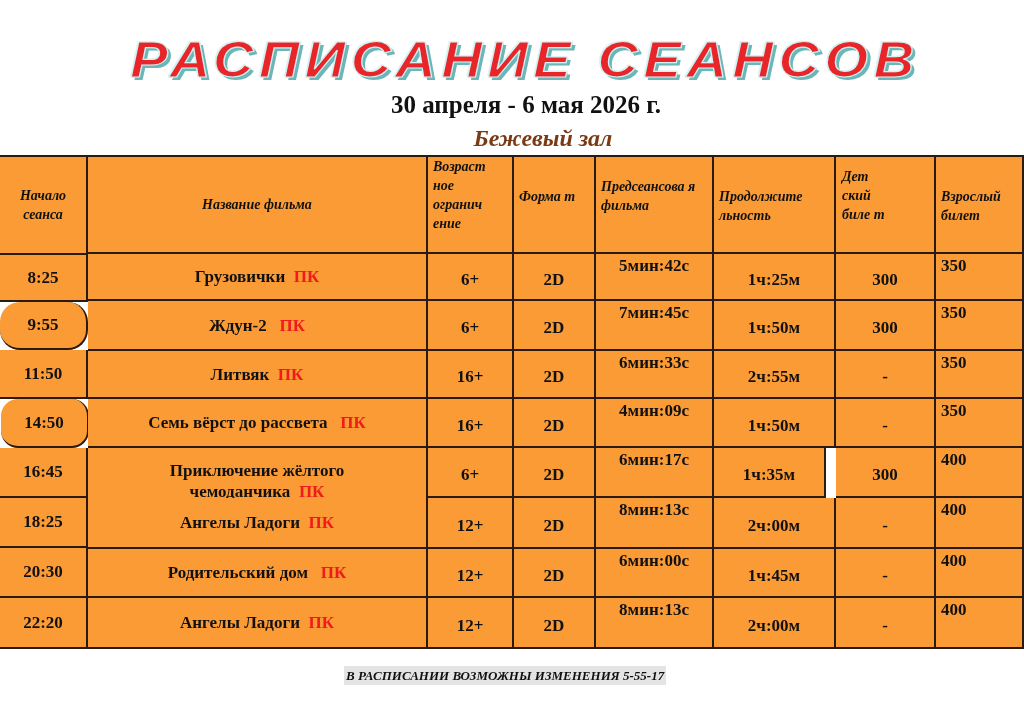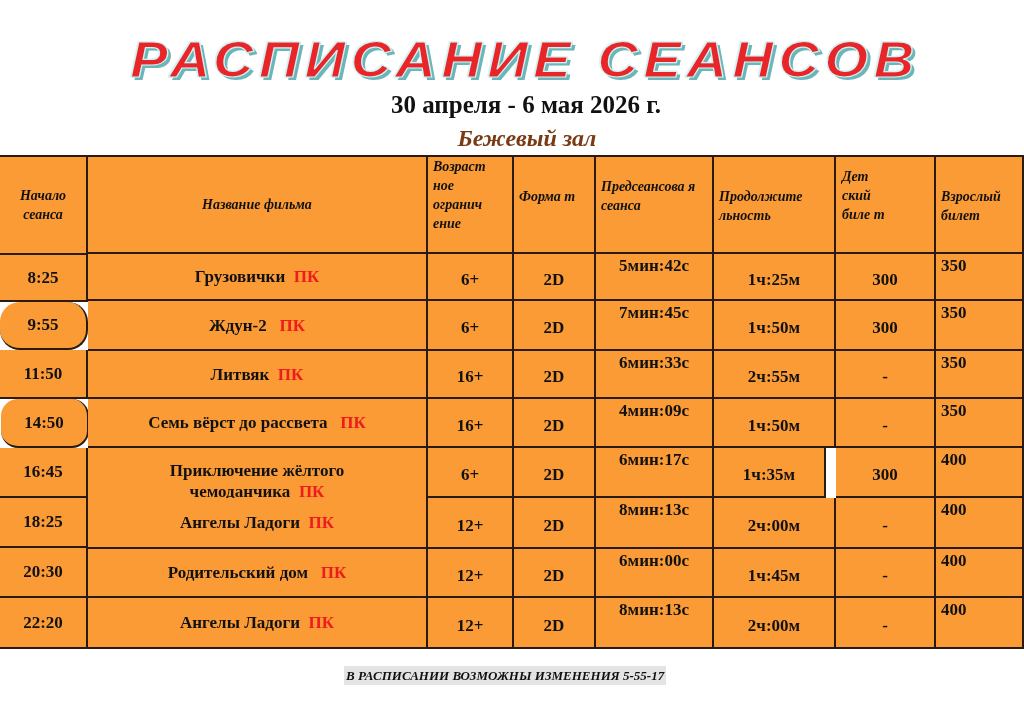--- a/index.html
+++ b/index.html
@@ -16,21 +16,21 @@
   }
   .dates {
     position:absolute; left:0; width:1052px; top:88px; text-align:center;
     font-weight:bold; font-size:25px; color:#111; line-height:34px;
   }
   .hall {
     position:absolute; left:0; width:1024px; top:122px; text-align:center;
     font-weight:bold; font-style:italic; font-size:24px; color:#7a3b14; line-height:32px;
     padding-left:0;
   }
-  .hall span { position:relative; left:2px;margin-left:26px; }
+  .hall span { position:relative; left:18px;margin-left:26px; }
   .cell {
     position:absolute; box-sizing:border-box; background:#fb9b36;
     border-right:2px solid #2a1a10; border-bottom:2px solid #2a1a10;
     color:#111; font-weight:bold; font-size:17px;
   }
   .hdr { font-style:italic; font-size:14px; line-height:19px; }
   .c-center { display:flex; align-items:center; justify-content:center; text-align:center; }
   .pk { color:#ee1c1c; }
   .topline { position:absolute; left:0; top:155px; width:1024px; height:2px; background:#2a1a10; }
 
@@ -57,21 +57,21 @@
     <div class="cell hdr c-center" style="left: 88px; top: 157px; width: 340px; height: 97px;">
       <div>Название фильма</div>
     </div>
     <div class="cell hdr" style="left: 428px; top: 157px; width: 86px; height: 97px;">
       <div style="position: absolute; left: 5px; top: 0px; width: 70px;">Возраст ное огранич ение</div>
     </div>
     <div class="cell hdr" style="left: 514px; top: 157px; width: 82px; height: 97px;">
       <div style="position: absolute; left: 5px; right: 4px; top: 30px;">Форма т</div>
     </div>
     <div class="cell hdr" style="left: 596px; top: 157px; width: 118px; height: 97px;">
-      <div style="position: absolute; left: 5px; right: 4px; top: 20px;">Предсеансова я сеанса</div>
+      <div style="position: absolute; left: 5px; right: 4px; top: 20px;">Предсеансова я фильма</div>
     </div>
     <div class="cell hdr" style="left: 714px; top: 157px; width: 122px; height: 97px;">
       <div style="position: absolute; left: 5px; right: 4px; top: 30px;">Продолжите льность</div>
     </div>
     <div class="cell hdr" style="left: 836px; top: 157px; width: 100px; height: 97px;">
       <div style="position: absolute; left: 6px; top: 10px; width: 50px;">Дет ский биле т</div>
     </div>
     <div class="cell hdr" style="left: 936px; top: 157px; width: 88px; height: 97px;">
       <div style="position: absolute; left: 5px; right: 4px; top: 30px;">Взрослый билет</div>
     </div>

